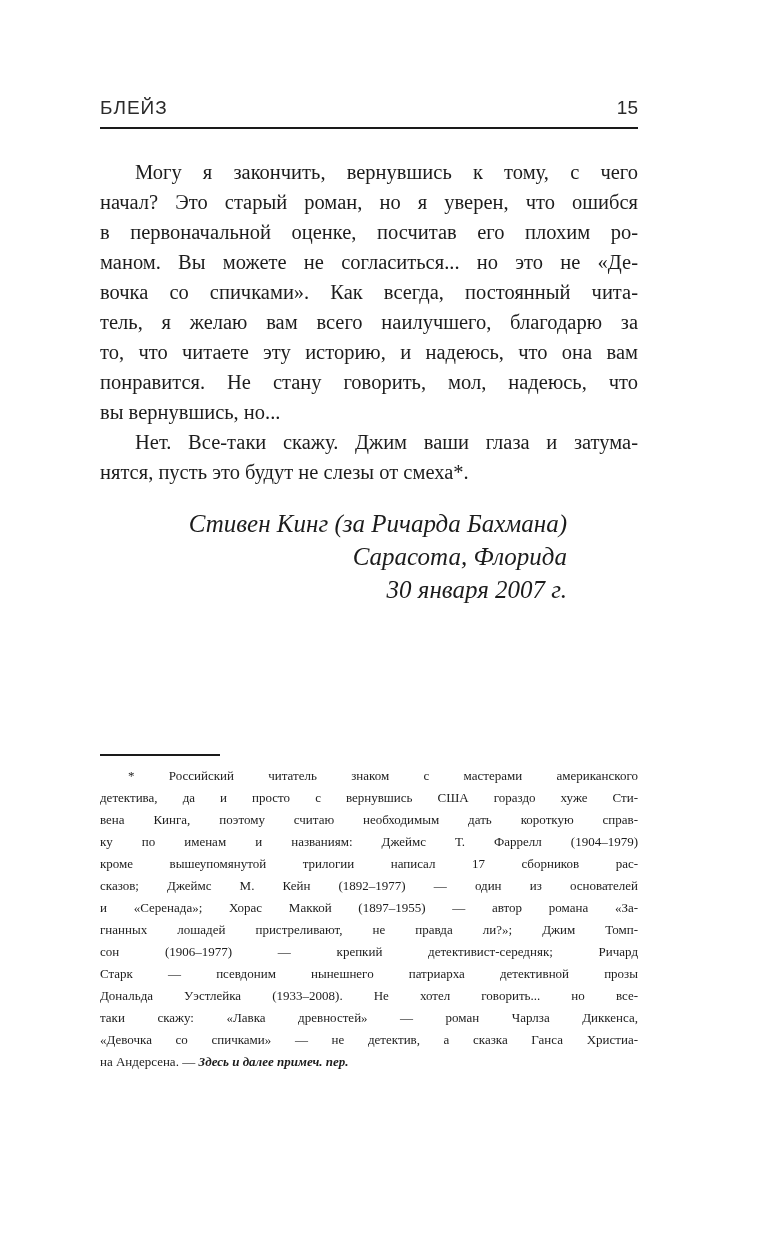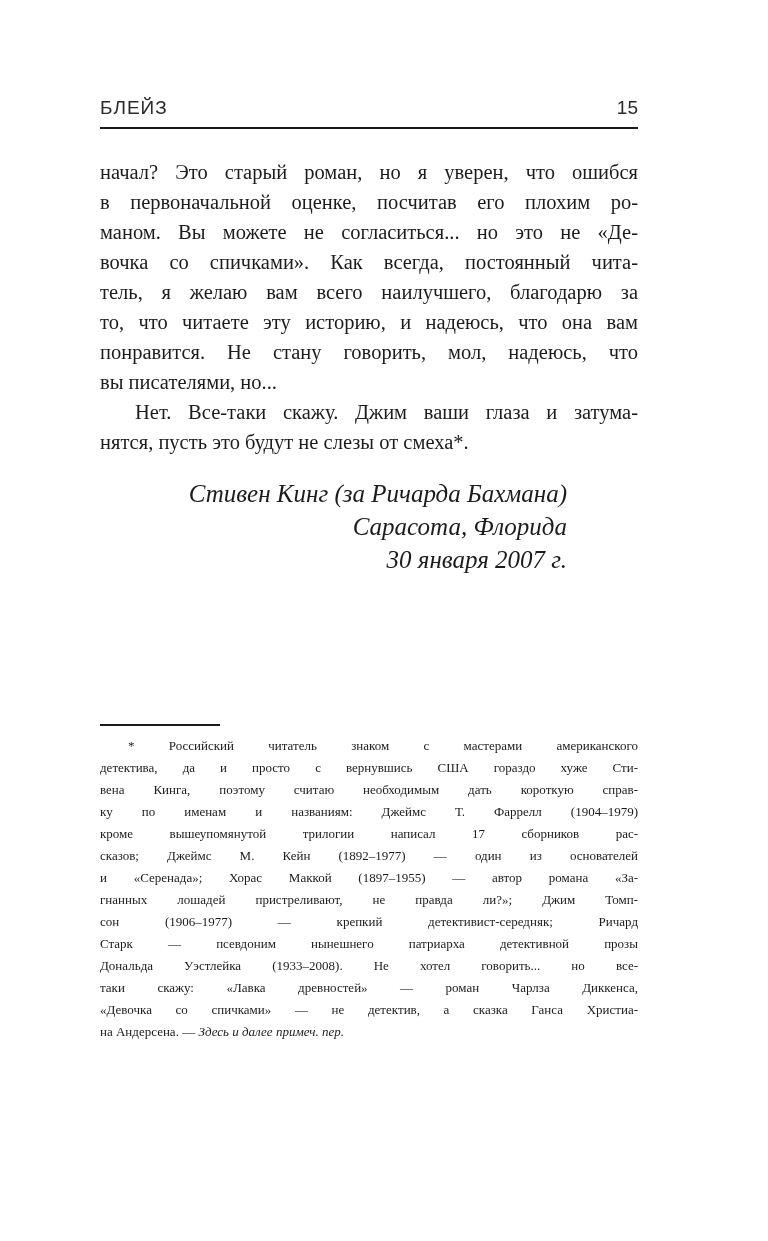--- a/index.html
+++ b/index.html
@@ -62,46 +62,47 @@
     height: 2px;
     background: #1a1a1a;
   }
   .footnote {
     margin-top: 9px;
     font-size: 13px;
     line-height: 22px;
   }
   .footnote .line.first { text-indent: 28px; }
   .em {
-    font-weight: normal;
+    font-weight: bold;
     font-style: italic;
   }
 </style>
 </head>
 <body>
 
 <div class="page">
   <div class="content">
 
     <div class="header-row">
       <span class="header-title">БЛЕЙЗ</span>
       <span class="page-number">15</span>
     </div>
     <div class="header-rule"></div>
 
     <div class="body-block">
       <div>
+          <div class="line first">Могу я закончить, вернувшись к тому, с чего</div>
           <div class="line">начал? Это старый роман, но я уверен, что ошибся</div>
           <div class="line">в первоначальной оценке, посчитав его плохим ро-</div>
           <div class="line">маном. Вы можете не согласиться... но это не «Де-</div>
           <div class="line">вочка со спичками». Как всегда, постоянный чита-</div>
           <div class="line">тель, я желаю вам всего наилучшего, благодарю за</div>
           <div class="line">то, что читаете эту историю, и надеюсь, что она вам</div>
           <div class="line">понравится. Не стану говорить, мол, надеюсь, что</div>
-          <div class="line last">вы писателями, но...</div>
+          <div class="line last">вы вернувшись, но...</div>
         </div>
       <div>
           <div class="line first">Нет. Все-таки скажу. Джим ваши глаза и затума-</div>
           <div class="line last">нятся, пусть это будут не слезы от смеха*.</div>
         </div>
     </div>
 
     <div class="signature">
         <div class="line">Стивен Кинг (за Ричарда Бахмана)</div>
         <div class="line">Сарасота, Флорида</div>

